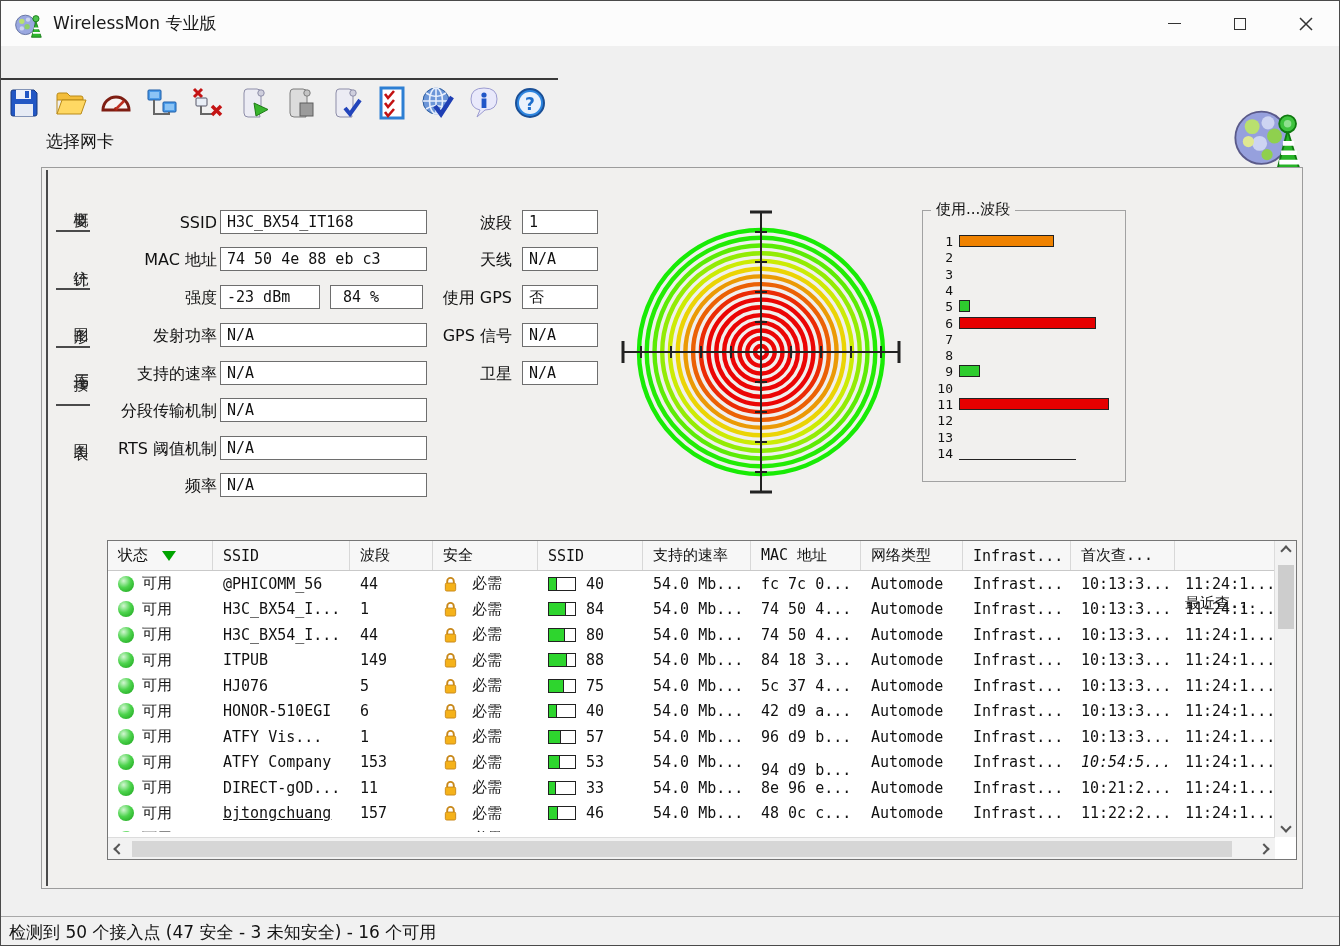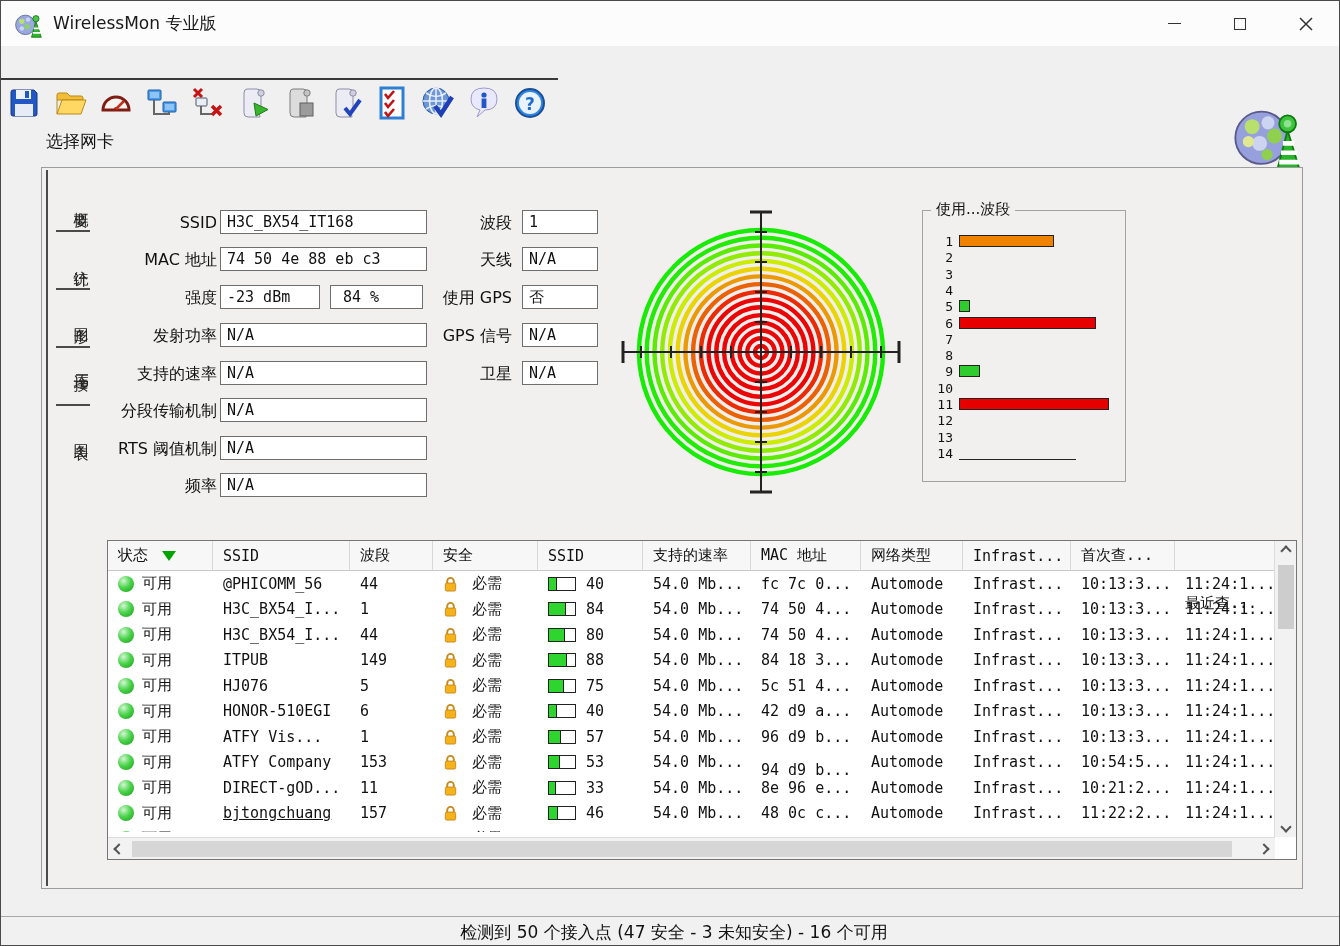--- a/index.html
+++ b/index.html
@@ -81,21 +81,21 @@
   .vscroll{position:absolute;right:0;top:0;width:22px;height:296px;background:#f2f2f2;
     border-left:1px solid #dcdcdc;}
   .vscroll .arrow{position:absolute;left:0;width:22px;height:20px;display:flex;align-items:center;justify-content:center;}
   .v-thumb{position:absolute;left:3px;top:24px;width:16px;height:64px;background:#cdcdcd;}
   .hscroll{position:absolute;left:0;bottom:0;width:1167px;height:22px;background:#f2f2f2;
     border-top:1px solid #dcdcdc;}
   .hscroll .arrow{position:absolute;top:0;width:22px;height:22px;display:flex;align-items:center;justify-content:center;}
   .h-thumb{position:absolute;left:24px;top:3px;width:1100px;height:16px;background:#d6d6d6;}
   
   .statusbar{position:absolute;left:0;top:915px;width:100%;height:31px;background:#f1f1f1;
-    border-top:1px solid #a8a8a8;display:flex;align-items:center;padding-left:8px;font-size:17px;justify-content:center;}
+    border-top:1px solid #a8a8a8;display:flex;align-items:center;padding-left:8px;font-size:17px;}
 </style>
 </head>
 <body>
 
 <div class="window">
 
   <div class="titlebar">
     <svg class="app-icon" viewBox="0 0 34 34">
       <circle cx="14" cy="18" r="11" fill="#9aa8e0" stroke="#5a6a9a"></circle>
       <circle cx="10" cy="14" r="3" fill="#b9e06e"></circle>
@@ -527,21 +527,21 @@
               </svg>
               <span class="cjk">必需</span>
             </div>
             <div class="td" style="width: 105px;">
               <span class="rssi-box">
                 <span class="rssi-fill" style="width: 59%; display: block;"></span>
               </span>
               <span>75</span>
             </div>
             <div class="td" style="width: 108px;">54.0 Mb...</div>
-            <div class="td" style="width: 110px;">5c 51 4...</div>
+            <div class="td" style="width: 110px;">5c 37 4...</div>
             <div class="td" style="width: 102px;">Automode</div>
             <div class="td" style="width: 108px;">Infrast...</div>
             <div class="td" style="width: 104px;">10:13:3...</div>
             <div class="td" style="width: 100px;">11:24:1...</div>
           </div>
           <div class="tr">
             <div class="td" style="width: 105px;">
               <span class="ball"></span>
               <span class="cjk">可用</span>
             </div>
@@ -611,21 +611,21 @@
             <div class="td" style="width: 105px;">
               <span class="rssi-box">
                 <span class="rssi-fill" style="width: 41%; display: block;"></span>
               </span>
               <span>53</span>
             </div>
             <div class="td" style="width: 108px;">54.0 Mb...</div>
             <div class="td" style="width: 110px; margin-top: 16px;">94 d9 b...</div>
             <div class="td" style="width: 102px;">Automode</div>
             <div class="td" style="width: 108px;">Infrast...</div>
-            <div class="td" style="width: 104px;">10:54:5...</div>
+            <div class="td" style="width: 104px; font-style: italic;">10:54:5...</div>
             <div class="td" style="width: 100px;">11:24:1...</div>
           </div>
           <div class="tr">
             <div class="td" style="width: 105px;">
               <span class="ball"></span>
               <span class="cjk">可用</span>
             </div>
             <div class="td" style="width: 137px;">DIRECT-gOD...</div>
             <div class="td" style="width: 83px;">11</div>
             <div class="td" style="width: 105px;">

